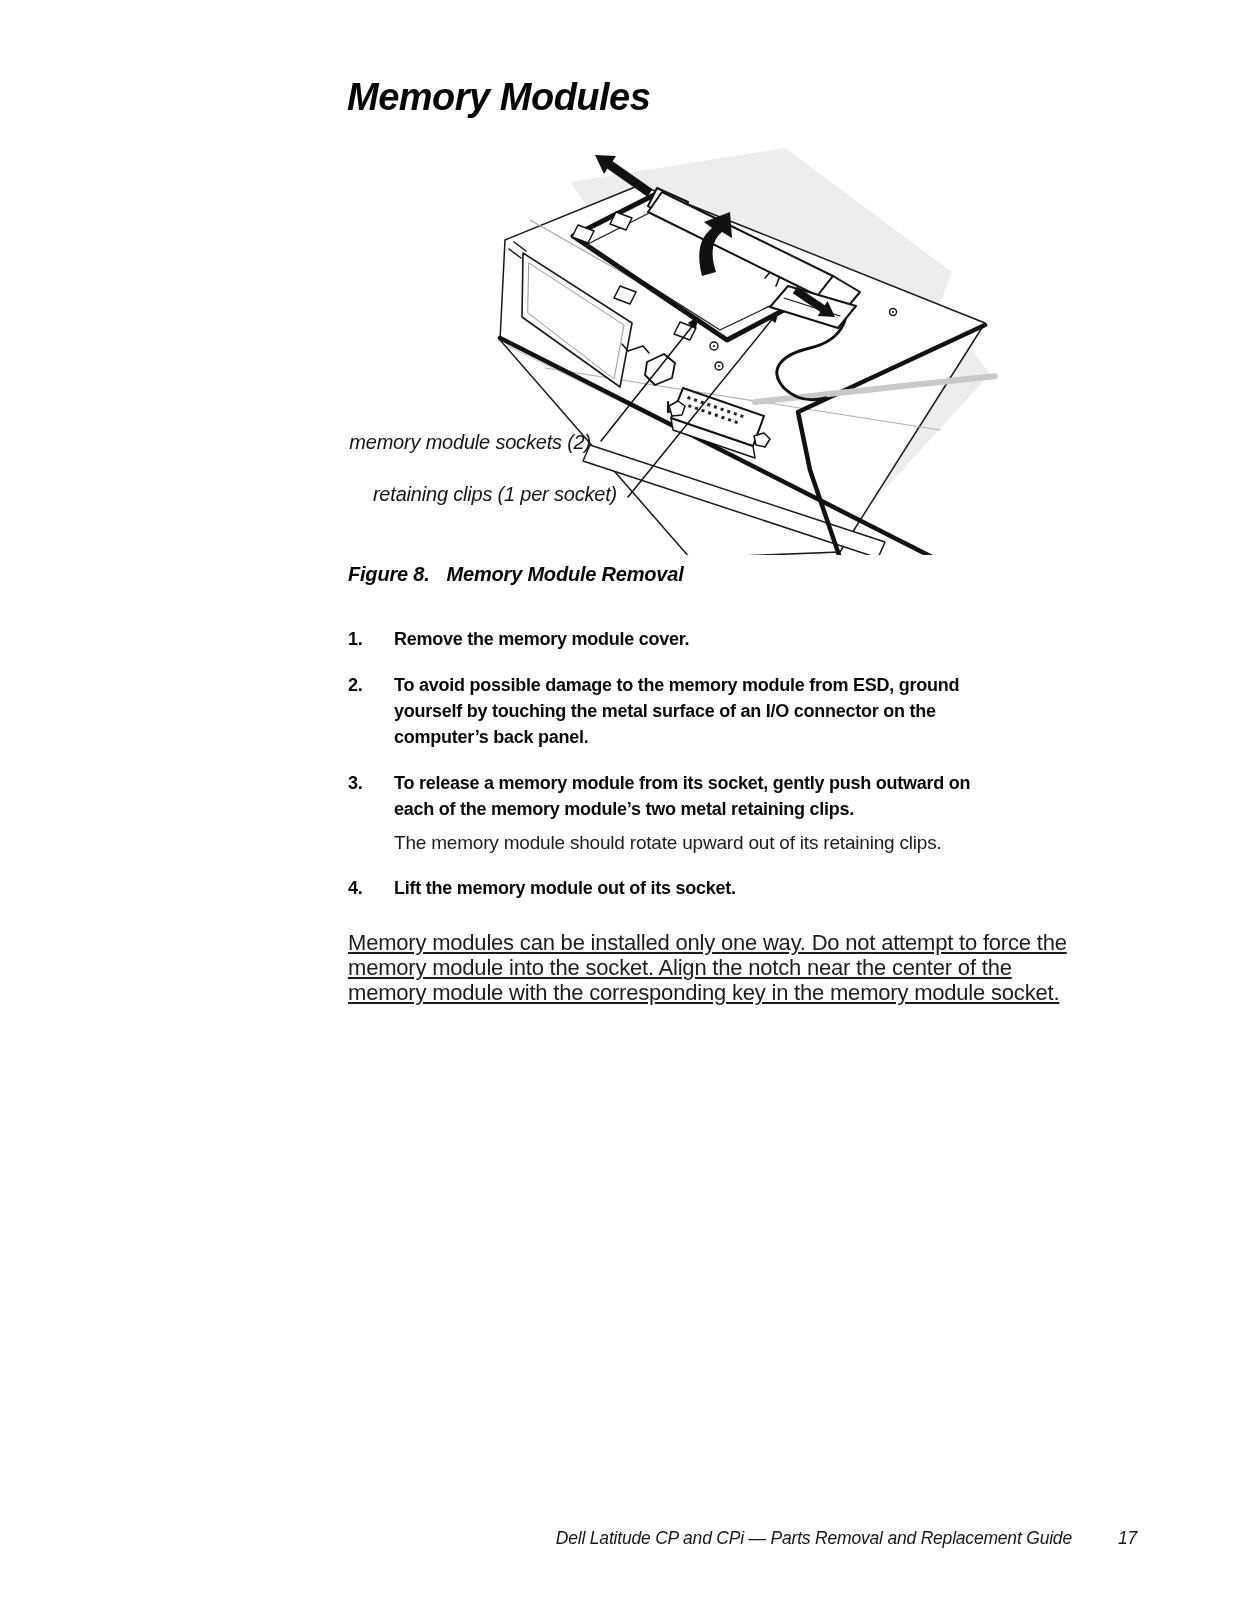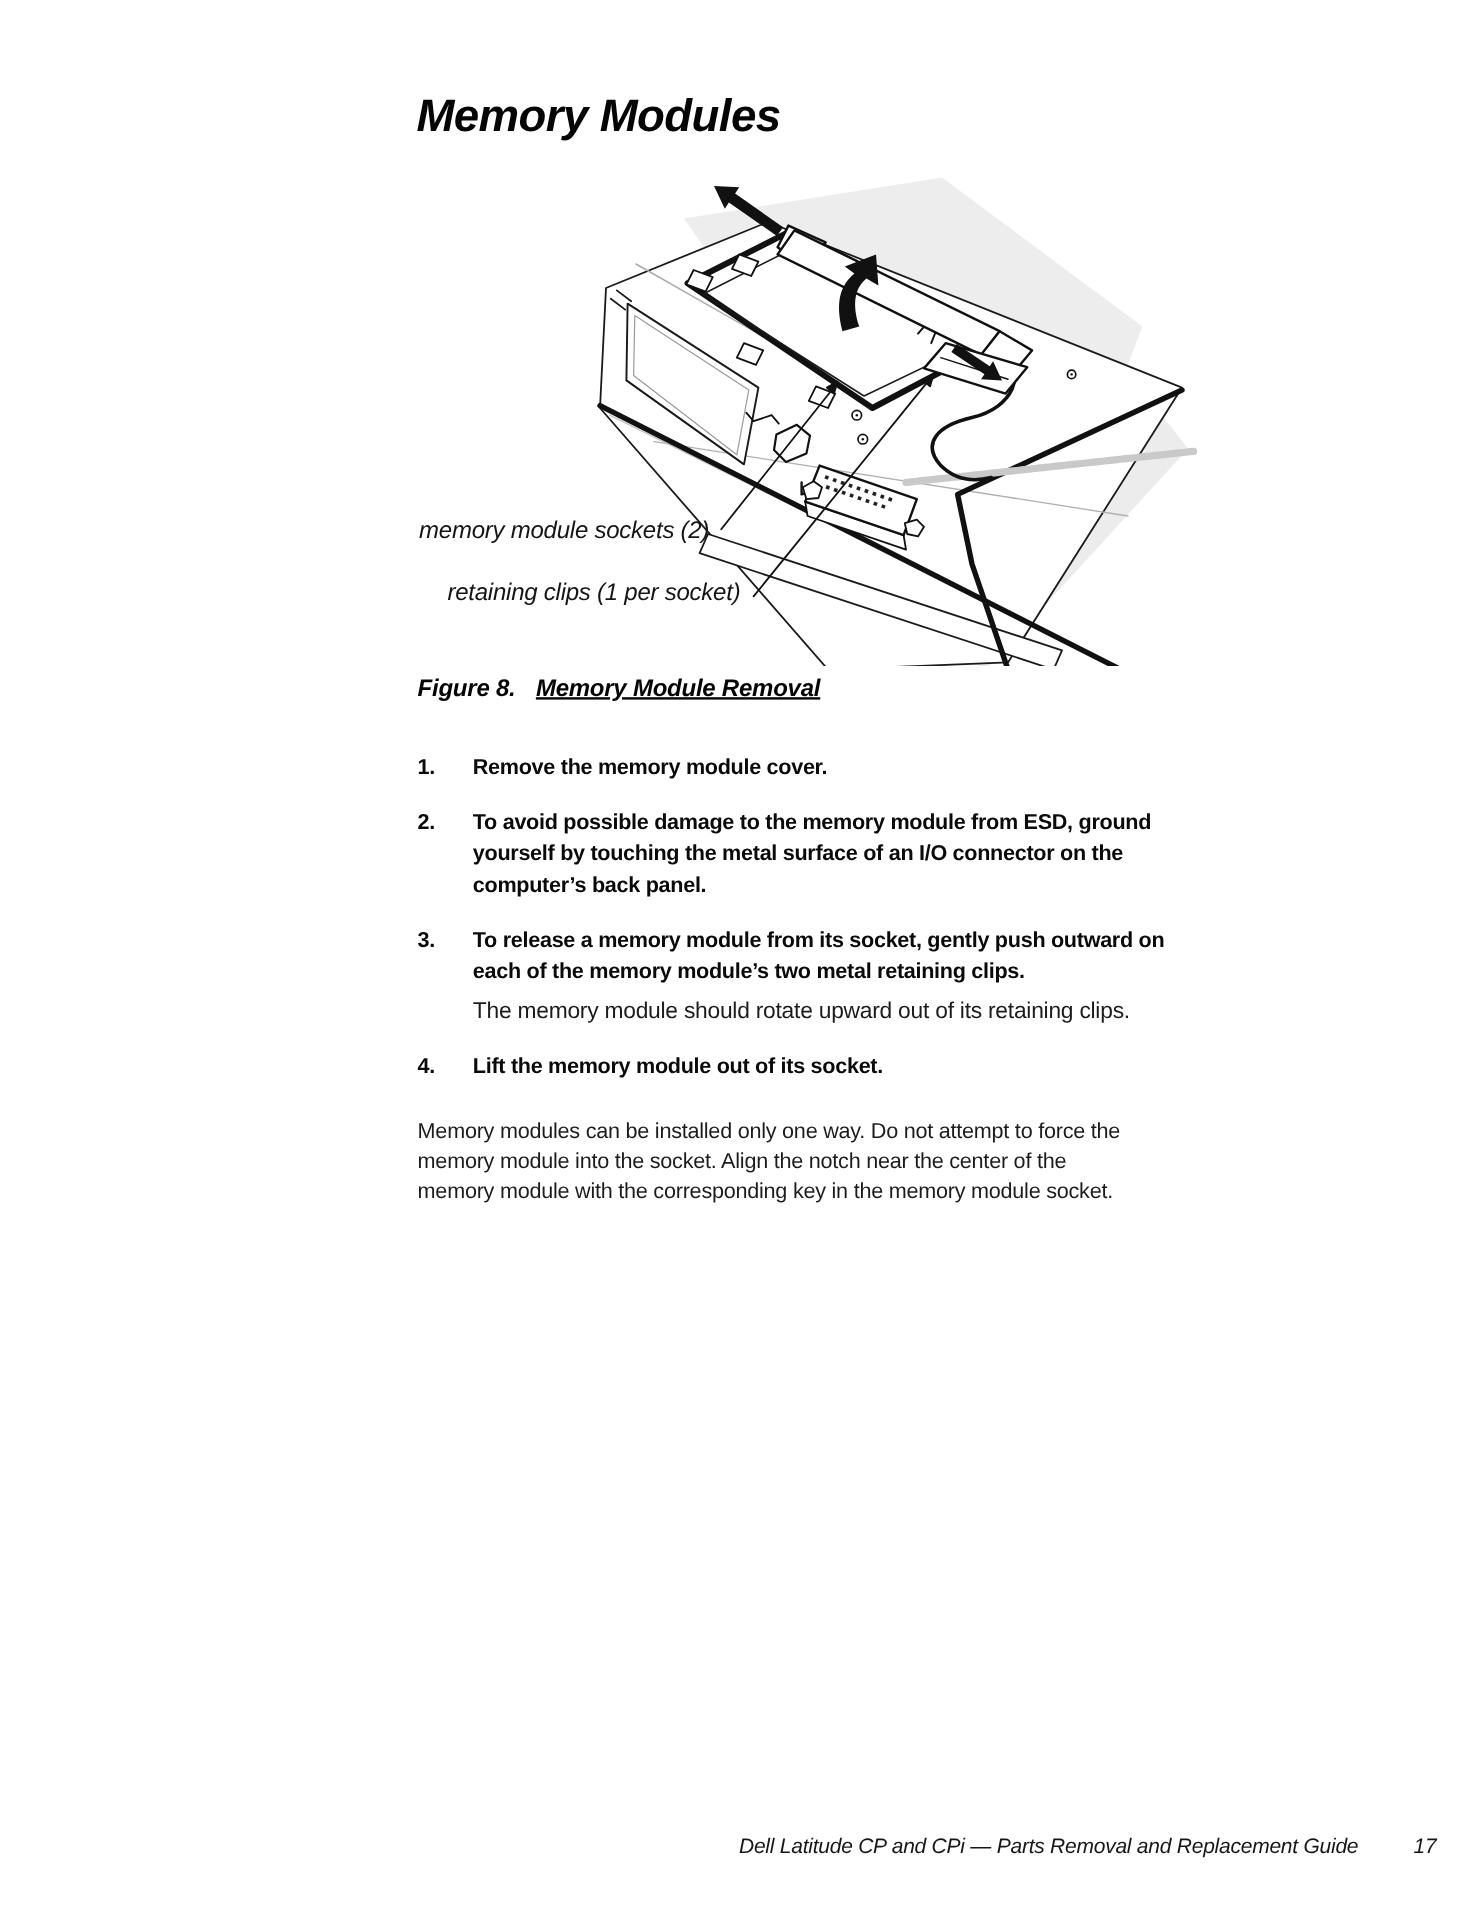--- a/index.html
+++ b/index.html
@@ -24,48 +24,48 @@
     font-size:20px;font-style:italic;color:#151515;
     text-align:right;letter-spacing:-0.2px;white-space:nowrap;
   }
   .callout.sockets{left:340px;top:431px;width:251px;}
   .callout.clips{left:340px;top:483px;width:277px;}
   .figure-caption{
     position:absolute;left:348px;top:563px;
     font-size:20px;font-weight:800;font-style:italic;color:#050505;
     letter-spacing:-0.2px;
   }
-  .figure-caption .cap-title{margin-left:17px;text-decoration:underline;}
+  .figure-caption .cap-title{margin-left:17px;}
   .steps{
     position:absolute;left:348px;top:626px;width:775px;
   }
   .step{
     display:grid;grid-template-columns:46px 1fr;
     margin-bottom:20px;
   }
   .step-num,.step-text{
     font-size:18px;font-weight:700;line-height:26px;
     color:#0a0a0a;letter-spacing:-0.25px;
   }
   .step-text{white-space:pre-line;}
   .step-note{
     grid-column:2;
     margin-top:8px;
     font-size:19px;font-weight:400;line-height:25px;
     color:#1c1c1c;letter-spacing:-0.2px;
   }
   .closing-paragraph{
     position:absolute;left:348px;top:930px;width:790px;
-    font-size:18px;font-weight:400;line-height:25px;
-    color:#1c1c1c;letter-spacing:-0.2px;white-space:pre-line;
+    font-size:22px;font-weight:400;line-height:25px;
+    color:#1c1c1c;letter-spacing:-0.2px;white-space:pre-line;text-decoration:underline;
   }
   .page-footer{
     position:absolute;left:0;top:1528px;width:1237px;
     display:flex;justify-content:flex-end;align-items:baseline;
-    padding-right:40px;box-sizing:border-box;gap:46px;
+    padding-right:100px;box-sizing:border-box;gap:46px;
     font-size:17.5px;font-style:italic;color:#161616;
     letter-spacing:-0.2px;
   }
 </style>
 </head>
 <body>
 
 <div class="page">
 
   <div class="doc-title">Memory Modules</div>

